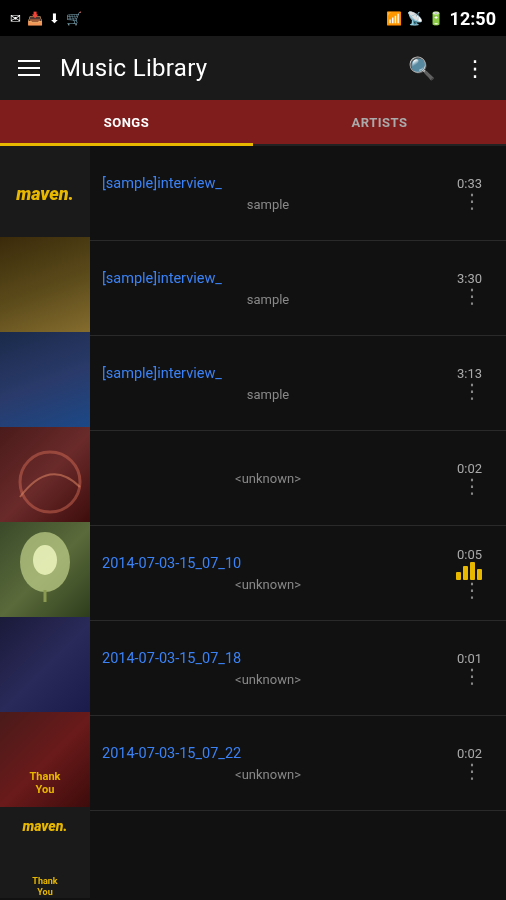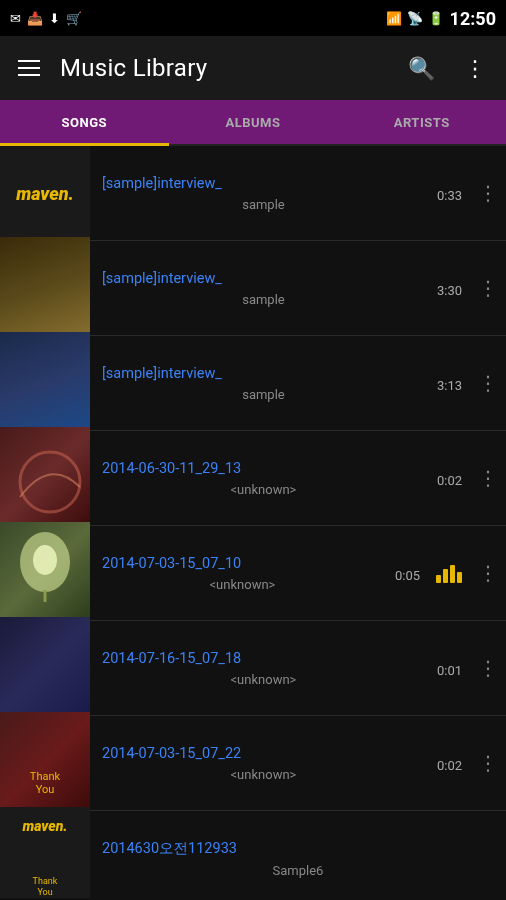--- a/index.html
+++ b/index.html
@@ -73,21 +73,21 @@
     .hamburger-icon span {
       display: block;
       width: 22px;
       height: 2px;
       background: #fff;
     }
 
     
     #tabs {
       height: 46px;
-      background: #701a75;
+      background: #7f1d1d;
       display: flex;
       align-items: stretch;
       border-bottom: 2px solid #222;
     }
     .tab {
       flex: 1;
       display: flex;
       align-items: center;
       justify-content: center;
       font-size: 13px;
@@ -145,23 +145,24 @@
       margin-bottom: 5px;
       font-weight: 400;
     }
     .song-artist {
       font-size: 13px;
       color: #888;
       text-align: center;
     }
     .song-right {
       display: flex;
+      flex-direction: column;
       align-items: flex-end;
-      gap: 16px;
-      padding-right: 8px;
+      gap: 0;
+      padding-right: 24px;
       min-width: 60px;
     }
     .song-duration {
       font-size: 13px;
       color: #aaa;
     }
     .more-icon {
       color: #888;
       font-size: 20px;
       cursor: pointer;
@@ -199,21 +200,21 @@
 
     
     .thumb-1 { background: #1a1a1a; display: flex; align-items: center; justify-content: center; }
     .thumb-2 { background: linear-gradient(160deg, #3a2a0a 0%, #5a4a1a 50%, #8a7030 100%); }
     .thumb-3 { background: linear-gradient(160deg, #1a2a4a 0%, #2a3a6a 50%, #1a4a8a 100%); }
     .thumb-4 { background: linear-gradient(135deg, #4a1a1a 0%, #6a2a2a 50%, #3a0a0a 100%); }
     .thumb-5 { background: linear-gradient(135deg, #3a4a2a 0%, #5a6a3a 50%, #2a3a1a 100%); }
     .thumb-6 { background: linear-gradient(135deg, #1a1a3a 0%, #2a2a5a 50%, #1a1a4a 100%); }
     .thumb-7 { background: linear-gradient(135deg, #4a1a1a 0%, #6a1a1a 50%, #3a0a0a 100%); display: flex; align-items: center; justify-content: center; flex-direction: column; gap: 3px; }
     .thumb-8 { background: #1a1a1a; display: flex; align-items: center; justify-content: center; }
-    .thank-text { color: #e8b800; font-size: 11px; font-weight: 400; text-align: center; line-height: 1.2; margin-top: 40px; }
+    .thank-text { color: #e8b800; font-size: 11px; font-weight: 700; text-align: center; line-height: 1.2; margin-top: 40px; }
     .thumb-maven { color: #e8b800; font-size: 18px; font-weight: 900; font-style: italic; }
   </style>
 </head>
 <body>
 
 <div id="status-bar">
   <div class="status-icons-left">
     <span class="status-icon">✉</span>
     <span class="status-icon">📥</span>
     <span class="status-icon">⬇</span>
@@ -236,23 +237,20 @@
   <div class="app-bar-title">Music Library</div>
   <span class="app-bar-icon">🔍</span>
   <span class="app-bar-icon">⋮</span>
 </div>
 
 <div id="tabs">
   <div class="tab active">
     <span>SONGS</span>
   </div>
   <div class="tab">
-    <span>ALBUMS</span>
-  </div>
-  <div class="tab">
     <span>ARTISTS</span>
   </div>
 </div>
 
 <div id="song-list">
 
   <div class="song-item">
     <div class="song-thumb thumb-1">
       <span class="thumb-maven">maven.</span>
     </div>
@@ -293,21 +291,20 @@
   </div>
 
   <div class="song-item">
     <div class="song-thumb thumb-4">
       <svg width="90" height="95" viewBox="0 0 90 95">
         <circle cx="50" cy="55" r="30" fill="none" stroke="#c8665088" stroke-width="3"></circle>
         <path d="M20 70 Q50 30 80 60" stroke="#e0886688" stroke-width="2" fill="none"></path>
       </svg>
     </div>
     <div class="song-info">
-      <div class="song-title">2014-06-30-11_29_13</div>
       <div class="song-artist">&lt;unknown&gt;</div>
     </div>
     <div class="song-right">
       <span class="song-duration">0:02</span>
       <span class="more-icon">⋮</span>
     </div>
   </div>
 
   <div class="song-item">
     <div class="song-thumb thumb-5">
@@ -330,21 +327,21 @@
         <div class="eq-bar" style="height:11px;"></div>
       </div>
       <span class="more-icon">⋮</span>
     </div>
   </div>
 
   <div class="song-item">
     <div class="song-thumb thumb-6">
     </div>
     <div class="song-info">
-      <div class="song-title">2014-07-16-15_07_18</div>
+      <div class="song-title">2014-07-03-15_07_18</div>
       <div class="song-artist">&lt;unknown&gt;</div>
     </div>
     <div class="song-right">
       <span class="song-duration">0:01</span>
       <span class="more-icon">⋮</span>
     </div>
   </div>
 
   <div class="song-item">
     <div class="song-thumb thumb-7">
@@ -360,19 +357,15 @@
     </div>
   </div>
 
   <div class="song-item">
     <div class="song-thumb thumb-8">
       <div style="display:flex;flex-direction:column;align-items:center;gap:2px;">
         <span class="thumb-maven" style="font-size:14px;">maven.</span>
         <div class="thank-text" style="font-size:9px;">Thank<br>You</div>
       </div>
     </div>
-    <div class="song-info">
-      <div class="song-title">2014630오전112933</div>
-      <div class="song-artist">Sample6</div>
-    </div>
   </div>
 
 </div>
 
 </body></html>

